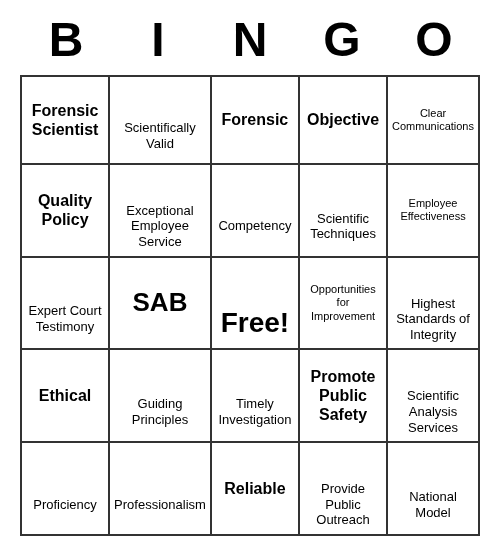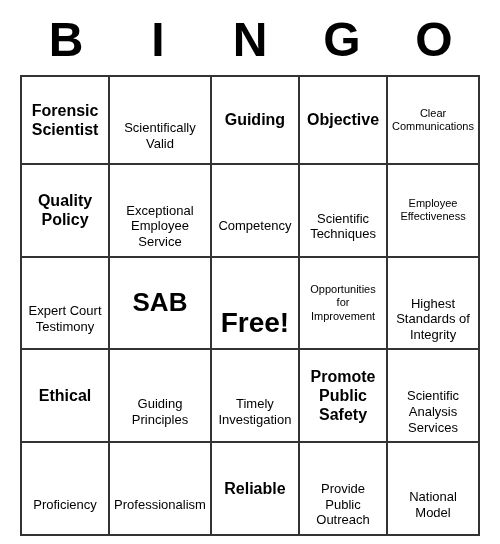--- a/index.html
+++ b/index.html
@@ -87,21 +87,21 @@
   </div>
   <div class="bingo-grid">
 
     <div class="bingo-cell">
       <span class="cell-text cell-large">Forensic Scientist</span>
     </div>
     <div class="bingo-cell">
       <span class="cell-text cell-small">Scientifically Valid</span>
     </div>
     <div class="bingo-cell">
-      <span class="cell-text cell-medium">Guiding</span>
+      <span class="cell-text cell-medium">Forensic</span>
     </div>
     <div class="bingo-cell">
       <span class="cell-text cell-medium">Objective</span>
     </div>
     <div class="bingo-cell">
       <span class="cell-text cell-xsmall">Clear Communications</span>
     </div>
 
     <div class="bingo-cell">
       <span class="cell-text cell-large">Quality Policy</span>

